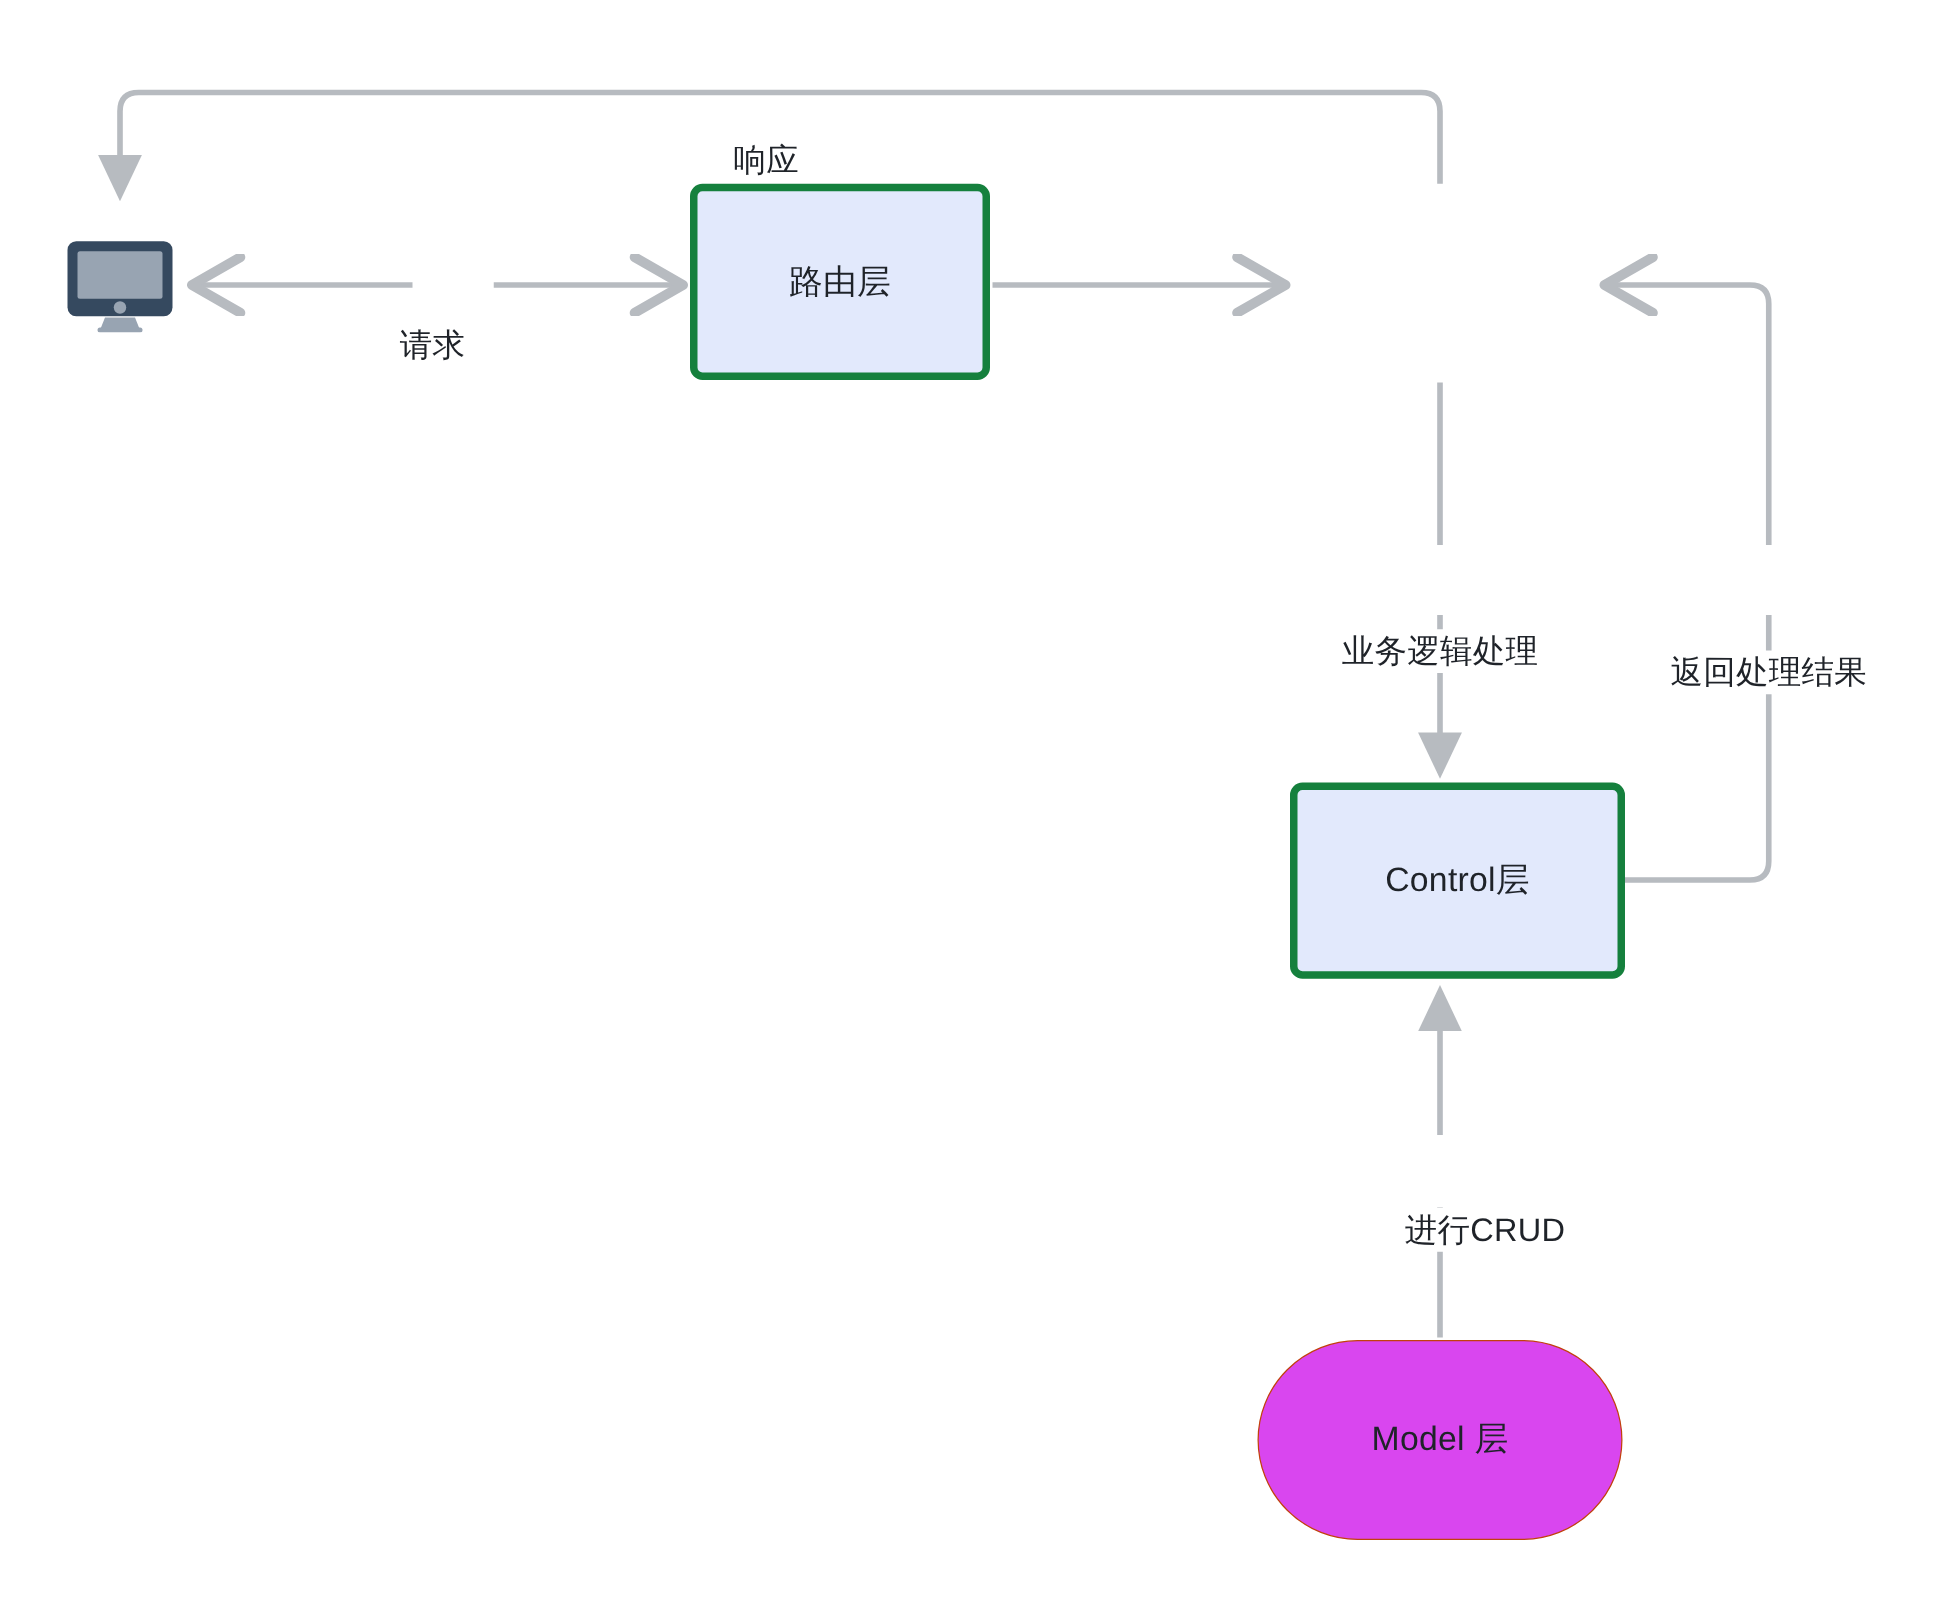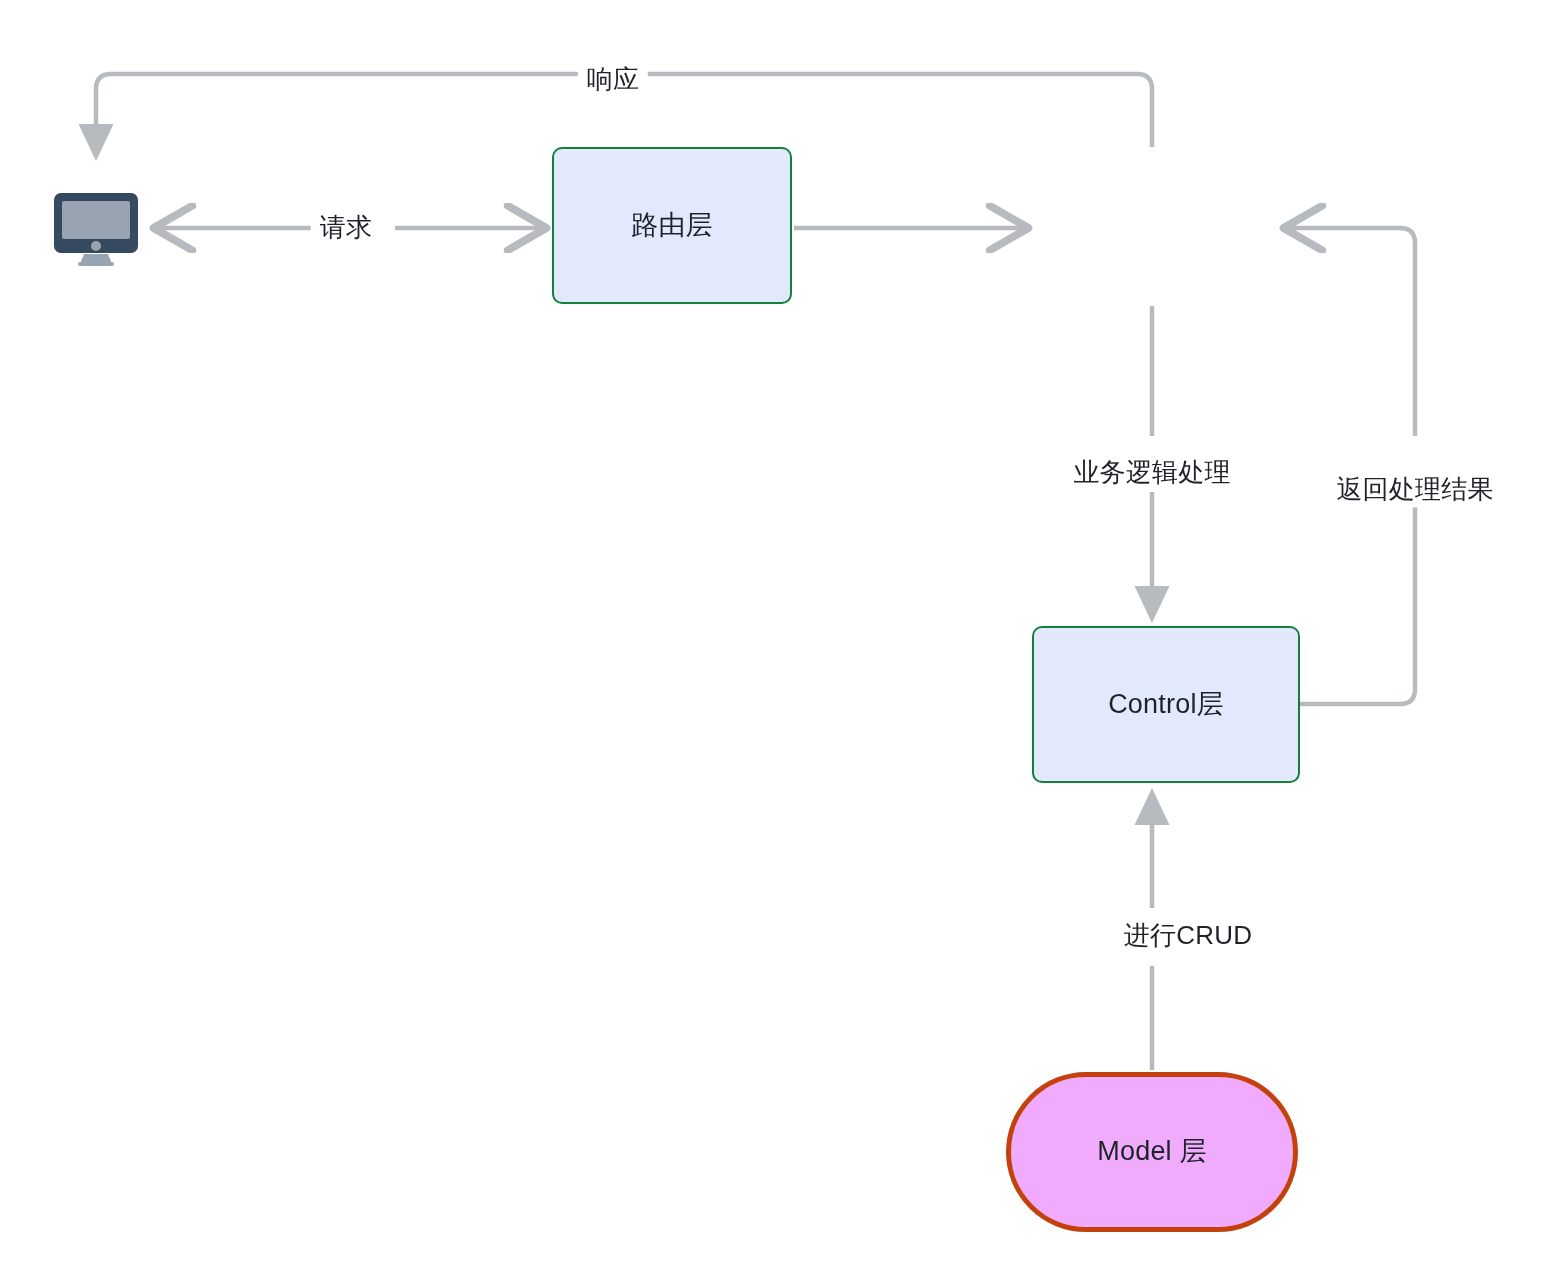--- a/index.html
+++ b/index.html
@@ -32,39 +32,40 @@
     justify-content: center;
     text-align: center;
     color: #1f2329;
     font-size: 27px;
     line-height: 1.25;
     letter-spacing: 0.2px;
     z-index: 3;
   }
   .node-proc {
     background: #E2E9FC;
-    border: 2px solid #15803d;
+    border: 6px solid #15803d;
     border-radius: 10px;
   }
   .node-stadium {
-    background: #f0abfc;
-    border: 5px solid #c2410c;
+    background: #d946ef;
+    border: 1px solid #c2410c;
     border-radius: 999px;
   }
   .edge-label {
     position: absolute;
     background: #ffffff;
     color: #1f2329;
     font-size: 26px;
     line-height: 1.2;
     white-space: nowrap;
     padding: 2px 9px;
     z-index: 4;
     transform: translate(-50%, -50%);
     letter-spacing: 0.2px;
+    margin-top: 48px;
   }
   #monitor-icon {
     position: absolute;
     z-index: 3;
   }
 </style>
 </head>
 <body>
 
 <div id="canvas">

